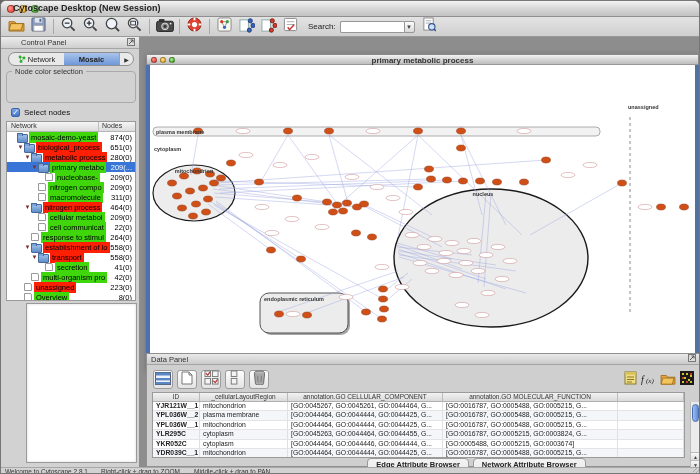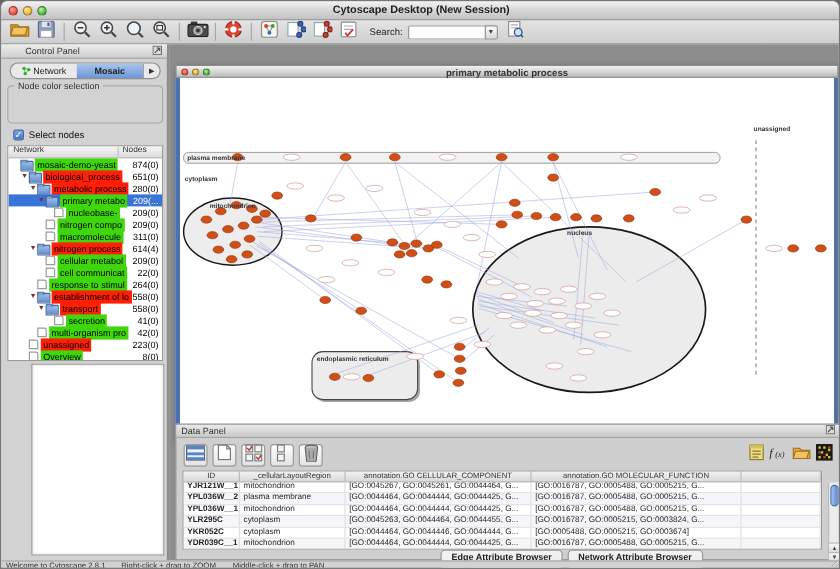--- a/index.html
+++ b/index.html
@@ -9,21 +9,21 @@
          border-radius:6px 6px 0 0; overflow:hidden; }
 
   
   .titlebar { position:absolute; left:0; top:0; width:700px; height:16px;
     background:linear-gradient(#f4f4f4,#d9d9d9 45%,#c2c2c2); border-bottom:1px solid #8f8f8f; }
   .lights { position:absolute; left:6px; top:4px; display:flex; gap:4px; }
   .light { width:8px; height:8px; border-radius:50%; border:1px solid rgba(0,0,0,.35); }
   .light.r { background:radial-gradient(circle at 35% 30%, #ff9d95,#f5574b 60%,#c93a31); }
   .light.y { background:radial-gradient(circle at 35% 30%, #ffe9a8,#f8bc3c 60%,#c98f1f); }
   .light.g { background:radial-gradient(circle at 35% 30%, #c4f2b0,#58c43e 60%,#2f8f22); }
-  .wtitle { position:absolute; left:0; right:0; top:2px; text-align:center; font-size:9px; font-weight:bold; color:#222; }
+  .wtitle { position:absolute; left:12px; right:0; top:2px; text-align:left; font-size:9px; font-weight:bold; color:#222; }
 
   
   .toolbar { position:absolute; left:0; top:16px; width:700px; height:20px; display:flex; align-items:center;
     padding:0 6px; background:linear-gradient(#e3e3e3,#cfcfcf); border-bottom:1px solid #9a9a9a; }
   .tgroup { display:flex; align-items:center; gap:3px; }
   .tbtn { width:19px; height:17px; display:flex; align-items:center; justify-content:center; }
   .tsep { width:1px; height:15px; background:#a8a8a8; margin:0 5px; }
   .search-label { font-size:8px; color:#222; margin:0 4px 0 8px; }
   .search-input { width:64px; height:12px; font-size:8px; border:1px solid #979797; border-right:none;
     border-radius:2px 0 0 2px; background:#fff; padding:0 2px; }
@@ -342,21 +342,21 @@
             <span class="noarrow"></span>
             <span class="file-ic"></span>
             <span class="tlabel green">macromolecule</span>
             <span class="tcount">311(0)</span>
           </div>
           <div class="trow">
             <span style="flex:0 0 17px"></span>
             <span class="arrow">▼</span>
             <span class="folder-ic"></span>
             <span class="tlabel red">nitrogen process</span>
-            <span class="tcount">614(4)</span>
+            <span class="tcount">464(0)</span>
           </div>
           <div class="trow">
             <span style="flex:0 0 24px"></span>
             <span class="noarrow"></span>
             <span class="file-ic"></span>
             <span class="tlabel green">cellular metabol</span>
             <span class="tcount">209(0)</span>
           </div>
           <div class="trow">
             <span style="flex:0 0 24px"></span>

